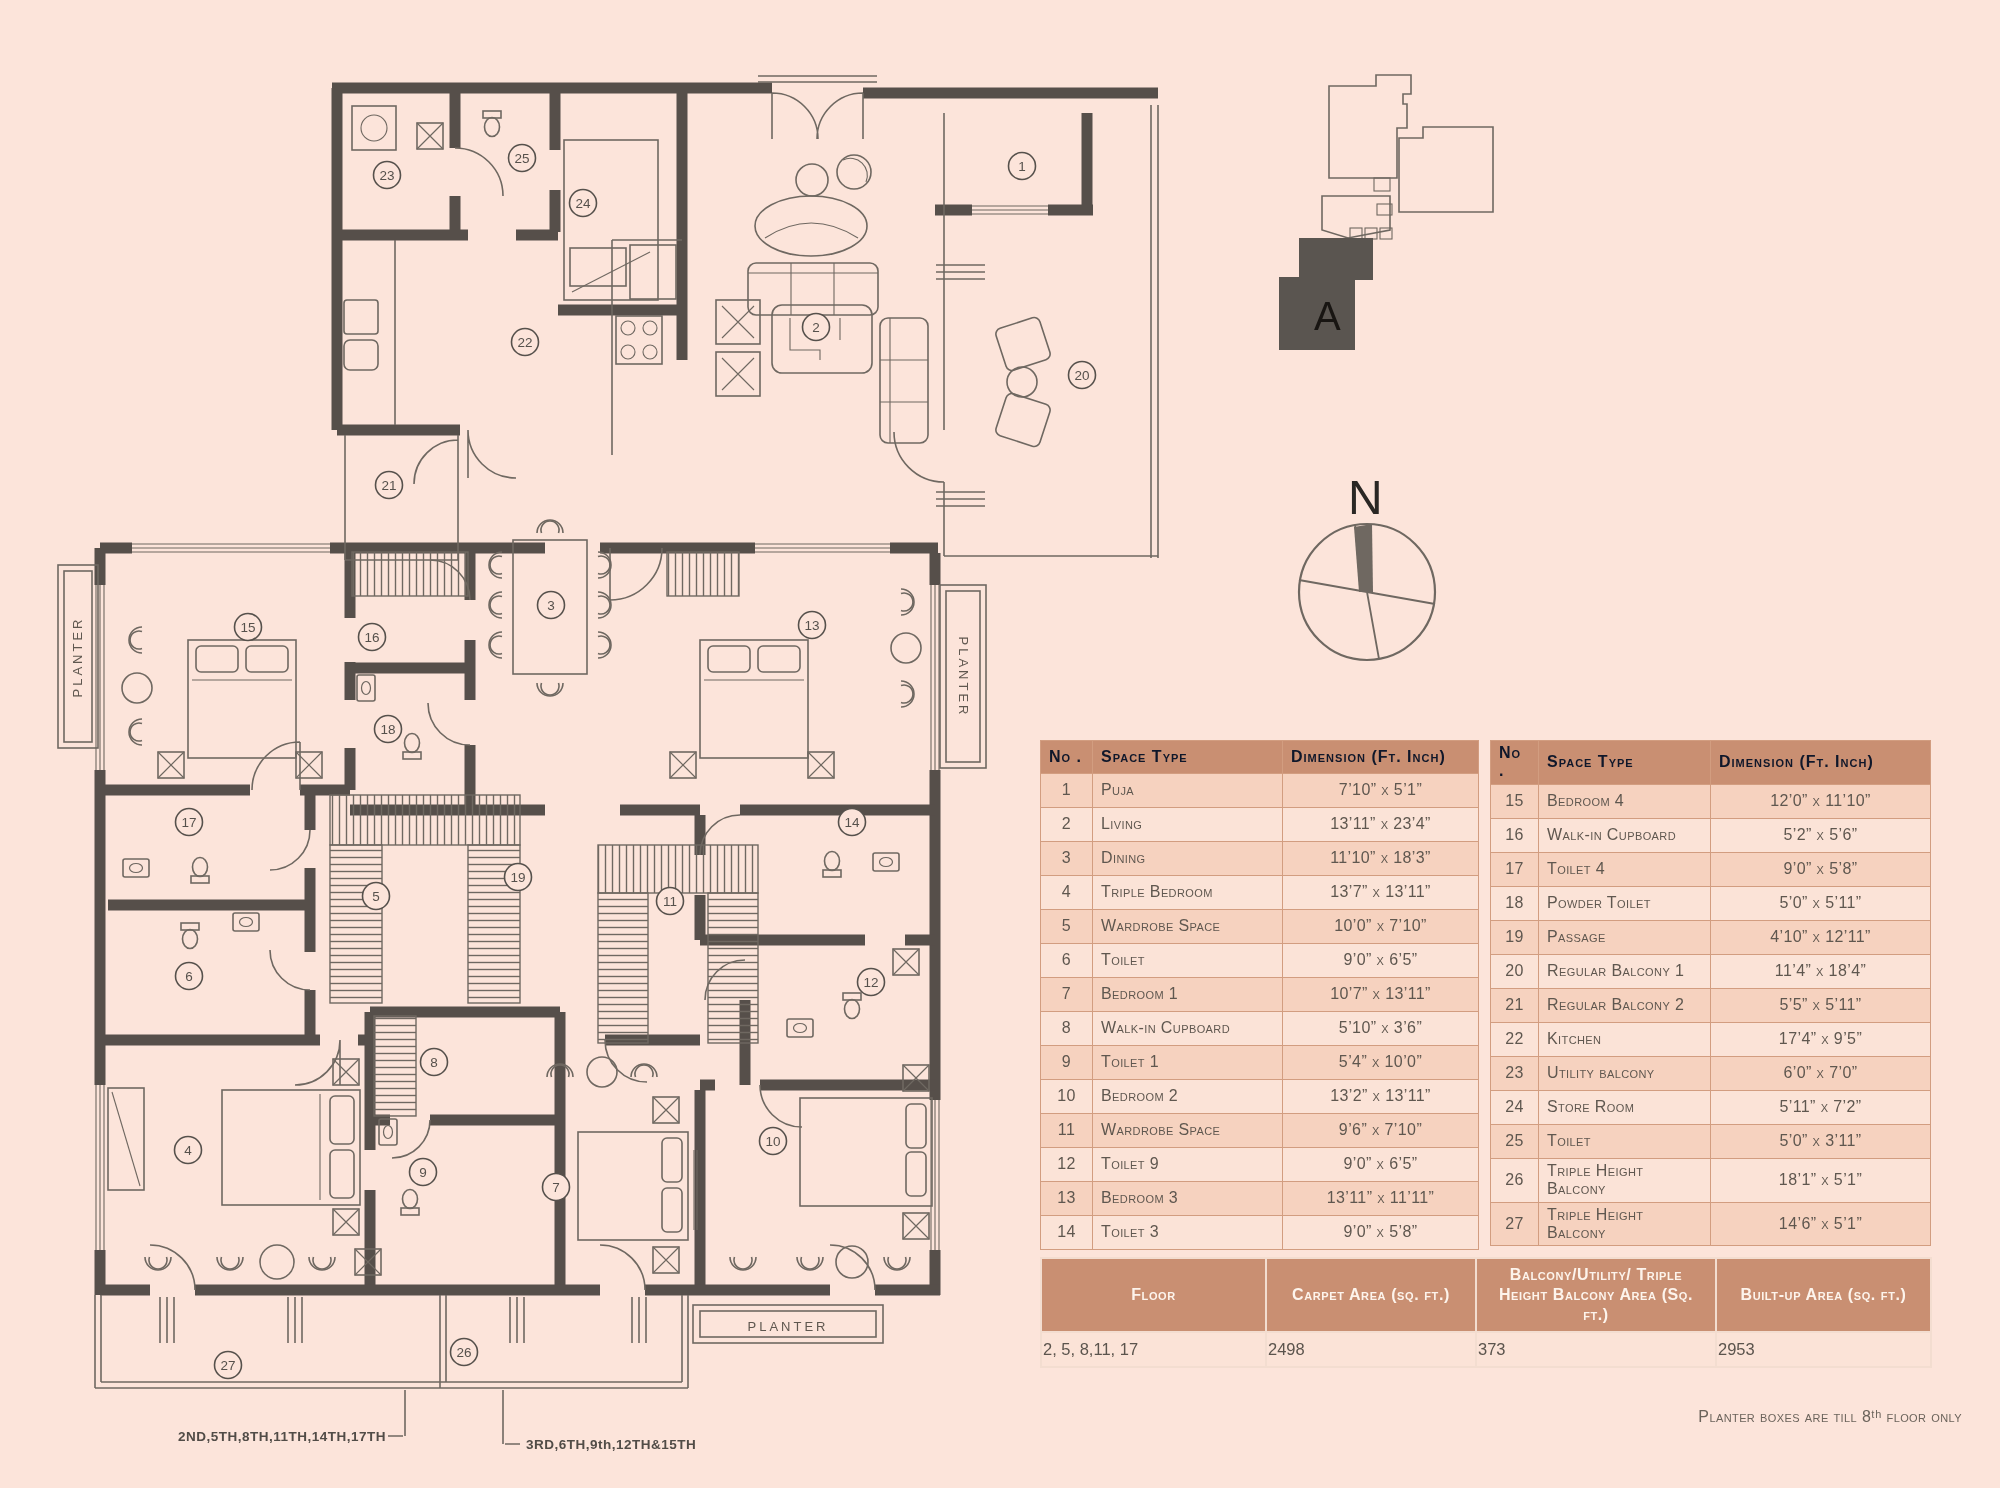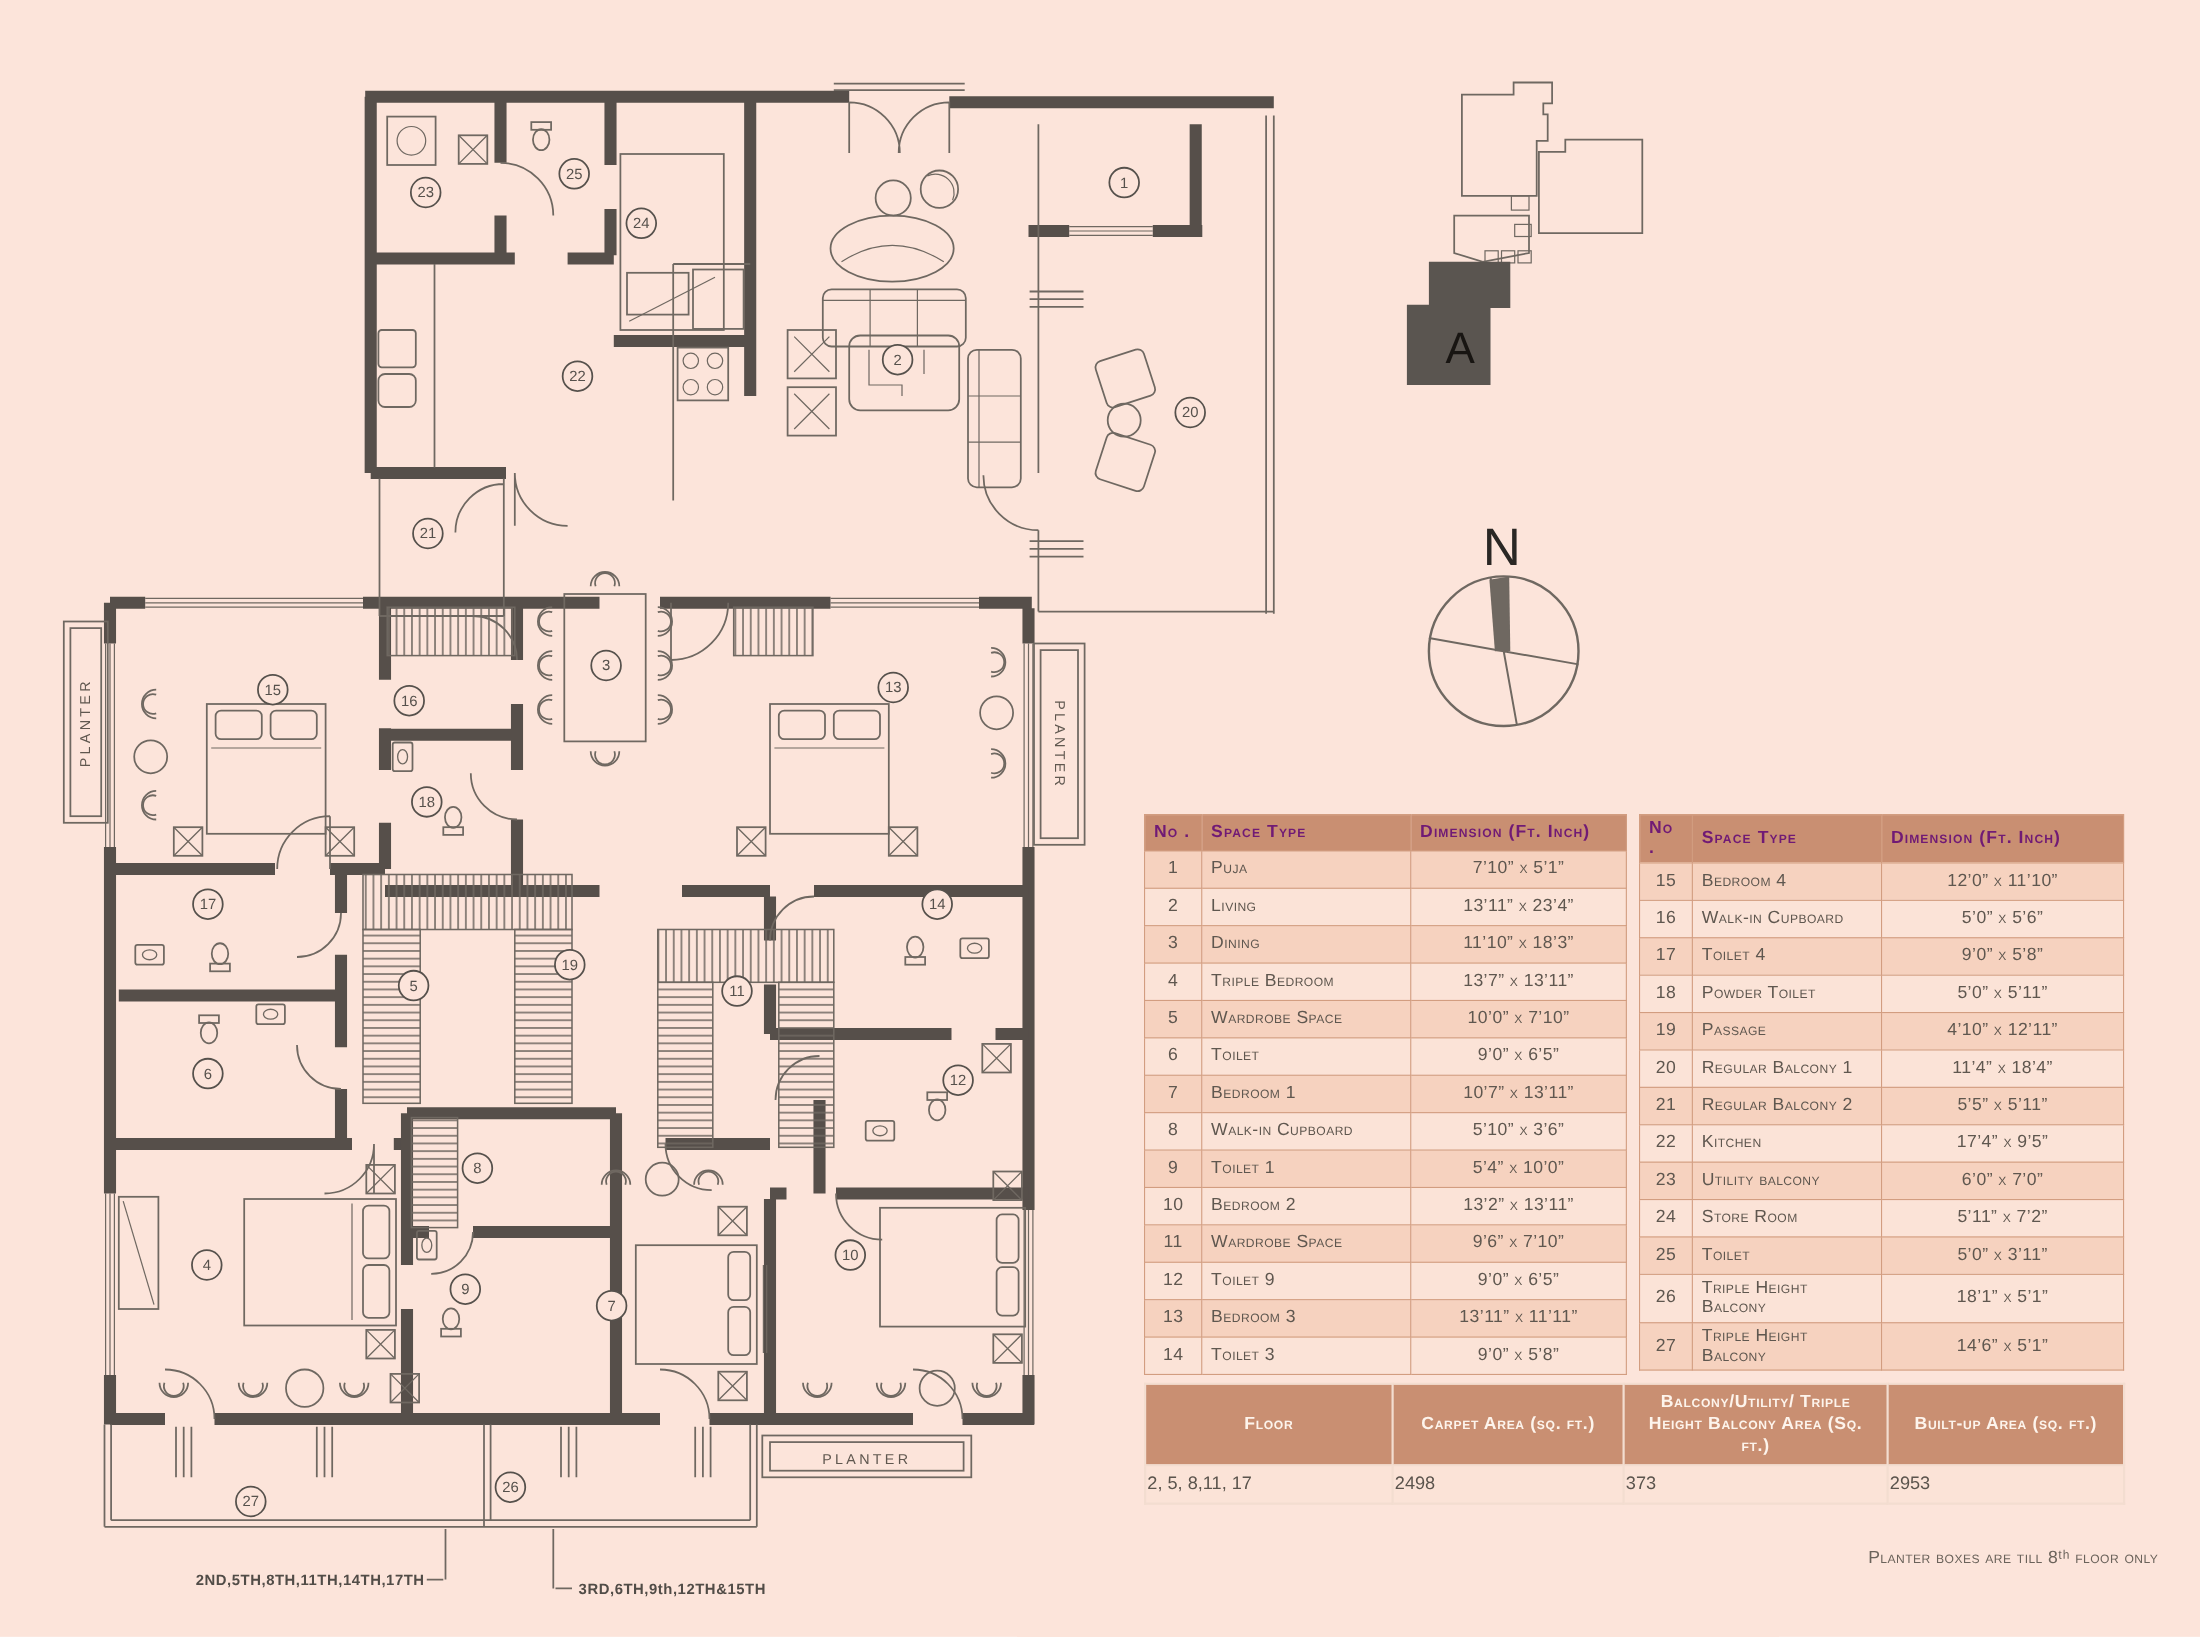--- a/index.html
+++ b/index.html
@@ -13,21 +13,21 @@
   .mk{fill:#fce4da;stroke:#56514c;stroke-width:1.6;}
   .mktx{font-size:13.5px;fill:#56514c;text-anchor:middle;}
   .plantertx{font-size:13px;fill:#5f574f;letter-spacing:3px;text-anchor:middle;}
   .callouttx{font-size:13.5px;fill:#514c47;letter-spacing:.5px;font-weight:bold;}
   .keydark{fill:#5a5550;}
   .ntx{font-size:48px;fill:#2a2724;}
   
   .dim-table{position:absolute;border-collapse:collapse;table-layout:fixed;}
   .dim-table th,.dim-table td{border:1.5px solid #d29d80;font-variant:small-caps;
      color:#5f574f;font-size:16px;letter-spacing:.4px;padding:3px 8px;line-height:1.15;}
-  .dim-table thead th{background:#c98f72;color:#701a75;font-weight:bold;font-size:16px;
+  .dim-table thead th{background:#c98f72;color:#0f172a;font-weight:bold;font-size:16px;
      letter-spacing:1px;text-align:left;height:26px;}
   .dim-table td{height:27px;}
   .dim-table td.no{text-align:center;}
   .dim-table td.dim{text-align:center;}
   .dim-table tr.odd td{background:#f6d2bf;}
   .dim-table tr.even td{background:#fbe3d7;}
   
   .area-table{position:absolute;border-collapse:collapse;table-layout:fixed;}
   .area-table th,.area-table td{border:2.5px solid #f3ddd0;font-variant:small-caps;}
   .area-table thead th{background:#c98f72;color:#fdf4ec;font-size:16px;font-weight:bold;
@@ -480,21 +480,21 @@
       </thead>
   <tbody>
         <tr class="odd">
           <td class="no">15</td>
           <td class="space">Bedroom 4</td>
           <td class="dim">12’0” x 11’10”</td>
         </tr>
         <tr class="even">
           <td class="no">16</td>
           <td class="space">Walk-in Cupboard</td>
-          <td class="dim">5’0” x 5’6”</td>
+          <td class="dim">5’2” x 5’6”</td>
         </tr>
         <tr class="odd">
           <td class="no">17</td>
           <td class="space">Toilet 4</td>
           <td class="dim">9’0” x 5’8”</td>
         </tr>
         <tr class="even">
           <td class="no">18</td>
           <td class="space">Powder Toilet</td>
           <td class="dim">5’0” x 5’11”</td>

